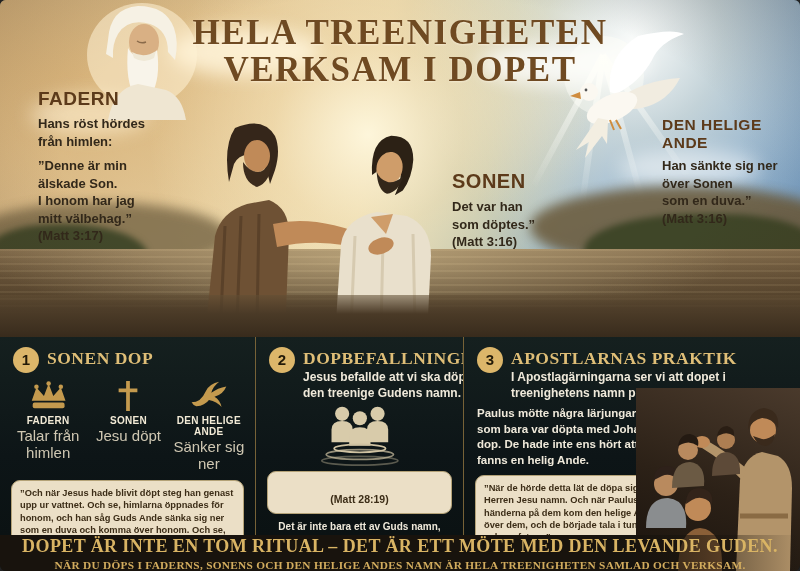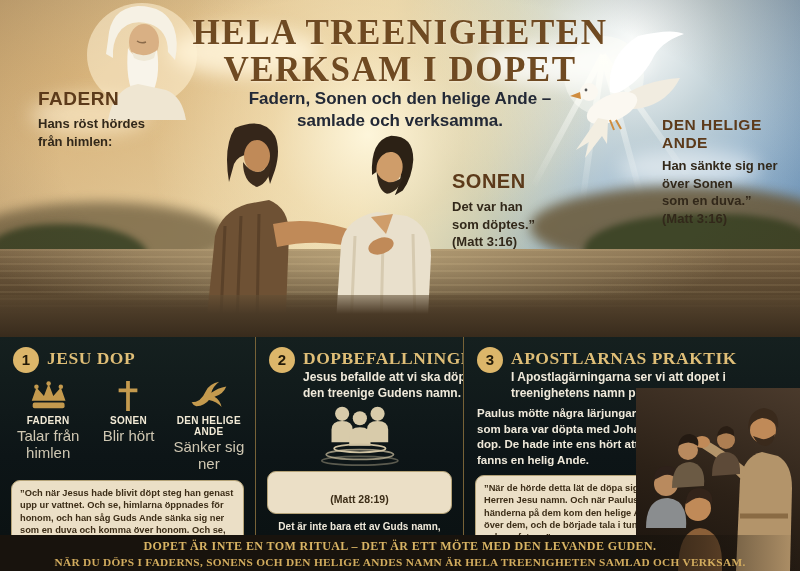--- a/index.html
+++ b/index.html
@@ -1,20 +1,21 @@
 <!DOCTYPE html>
 <html><head>
 <meta charset="utf-8">
 <style>
   * { margin:0; padding:0; box-sizing:border-box; }
   html,body { background:#222; }
   .poster {
     position:relative; width:800px; height:571px; overflow:hidden;
     background:#0f181a;
     font-family:"Liberation Sans", sans-serif;
+    border-radius:6px;
   }
   
   .hero {
     position:absolute; left:0; top:0; width:800px; height:337px; overflow:hidden;
     background:
       radial-gradient(circle at 46% 40%, rgba(255,248,222,.95) 0%, rgba(255,240,200,.45) 20%, rgba(255,240,200,0) 46%),
       radial-gradient(circle at 79% 12%, rgba(255,255,252,.95) 0%, rgba(255,250,230,.5) 13%, rgba(255,250,230,0) 32%),
       radial-gradient(ellipse at 8% 22%, rgba(216,178,120,.85) 0%, rgba(216,178,120,0) 55%),
       linear-gradient(100deg,#d8b988 0%, #e8d1a2 28%, #e6d6ab 46%, #bcc2ab 60%, #8fb0cd 74%, #7aa2c7 100%);
   }
@@ -87,21 +88,21 @@
   .p3-body { font-weight:bold; font-size:11.5px; line-height:1.35; color:#efe9da; margin:5px 0 0 13px; width:212px; }
   .p3 .quote-box { width:196px; margin:7px 0 0 11px; }
   .apostles { position:absolute; right:0; top:388px; width:164px; height:183px; z-index:3;
     background:linear-gradient(200deg,#4a3a2c 0%, #2c2117 55%, #1a130d 100%); }
   .apostles svg { display:block; }
 
   
   .banner { position:absolute; left:0; top:535px; width:800px; height:36px; z-index:5;
     display:flex; flex-direction:column; justify-content:center; gap:2px; text-align:center;
     background:linear-gradient(90deg,#18130d 0%, #18130d 74%, rgba(24,19,13,.55) 88%, rgba(24,19,13,0) 100%); }
-  .banner .l1 { font-family:"Liberation Serif", serif; font-weight:bold; font-size:12px;
+  .banner .l1 { font-family:"Liberation Serif", serif; font-weight:bold; font-size:18px;
     letter-spacing:.4px; color:#d9b464; }
   .banner .l2 { font-family:"Liberation Serif", serif; font-weight:bold; font-size:11.3px;
     letter-spacing:.3px; color:#d2ac5e; }
 </style>
 </head>
 <body>
 
 <div class="poster">
 
   <div class="hero">
@@ -167,27 +168,30 @@
         </g>
         <g transform="rotate(-18 196 130)">
             <ellipse cx="196" cy="130" rx="13" ry="8" fill="#c08a58"></ellipse>
           </g>
       </svg>
     </div>
     <div class="waterfront"></div>
 
     <div class="title">HELA TREENIGHETEN
 VERKSAM I DOPET</div>
-    <div class="subtitle">Fadern, Sonen och den helige Ande –
-samlade och verksamma.</div>
 
     <div class="scene-label lab-father">
       <h3>FADERN</h3>
       <div class="t">Hans röst hördes
 från himlen:</div>
+      <div class="t">”Denne är min
+älskade Son.
+I honom har jag
+mitt välbehag.”
+(Matt 3:17)</div>
     </div>
     <div class="scene-label lab-son">
       <h3>SONEN</h3>
       <div class="t">Det var han
 som döptes.”
 (Matt 3:16)</div>
     </div>
     <div class="scene-label lab-spirit">
       <h3>DEN HELIGE ANDE</h3>
       <div class="t">Han sänkte sig ner
@@ -196,41 +200,41 @@
 (Matt 3:16)</div>
     </div>
   </div>
 
   <div class="panels">
 
     <div class="panel p1">
       <div class="phead">
         <div class="num">1</div>
         <div>
-          <div class="ptitle">JESU DOP</div>
+          <div class="ptitle">SONEN DOP</div>
         </div>
       </div>
       <div class="trio">
         <div class="trio-item">
           <svg viewBox="0 0 44 32">
             <path d="M4 21 L9 7 L17 16 L22 3 L27 16 L35 7 L40 21 Z"></path>
             <rect x="5" y="23" width="34" height="6" rx="2"></rect>
             <circle cx="9" cy="6" r="2.4"></circle>
               <circle cx="22" cy="2.6" r="2.4"></circle>
               <circle cx="35" cy="6" r="2.4"></circle>
           </svg>
           <div class="trio-name">FADERN</div>
           <div class="trio-cap">Talar från himlen</div>
         </div>
         <div class="trio-item">
           <svg viewBox="0 0 32 40">
             <path d="M13.5 0 h5 v10 h10 v5 h-10 v25 h-5 v-25 h-10 v-5 h10 Z"></path>
           </svg>
           <div class="trio-name">SONEN</div>
-          <div class="trio-cap">Blir hört</div>
+          <div class="trio-cap">Jesu döpt</div>
         </div>
         <div class="trio-item">
           <svg viewBox="0 0 48 38">
             <path d="M8 32 Q19 31 24 24 Q34 26 40 33 Q38 24 31 20 Q42 17 46 7 Q35 9 27 15 Q29 7 37 1 Q25 3 20 13 Q17 20 12 24 Q8 27 2 27 Q4 31 8 32 Z"></path>
           </svg>
           <div class="trio-name">DEN HELIGE ANDE</div>
           <div class="trio-cap">Sänker sig ner</div>
         </div>
       </div>
       <div class="quote-box">

